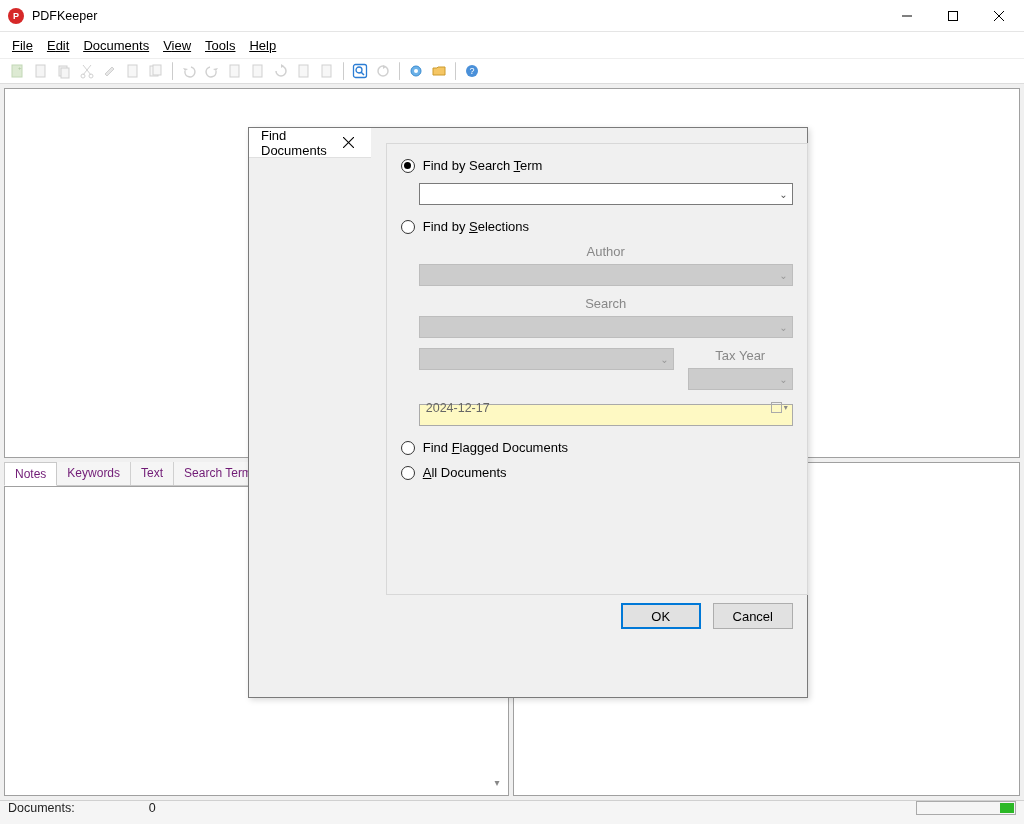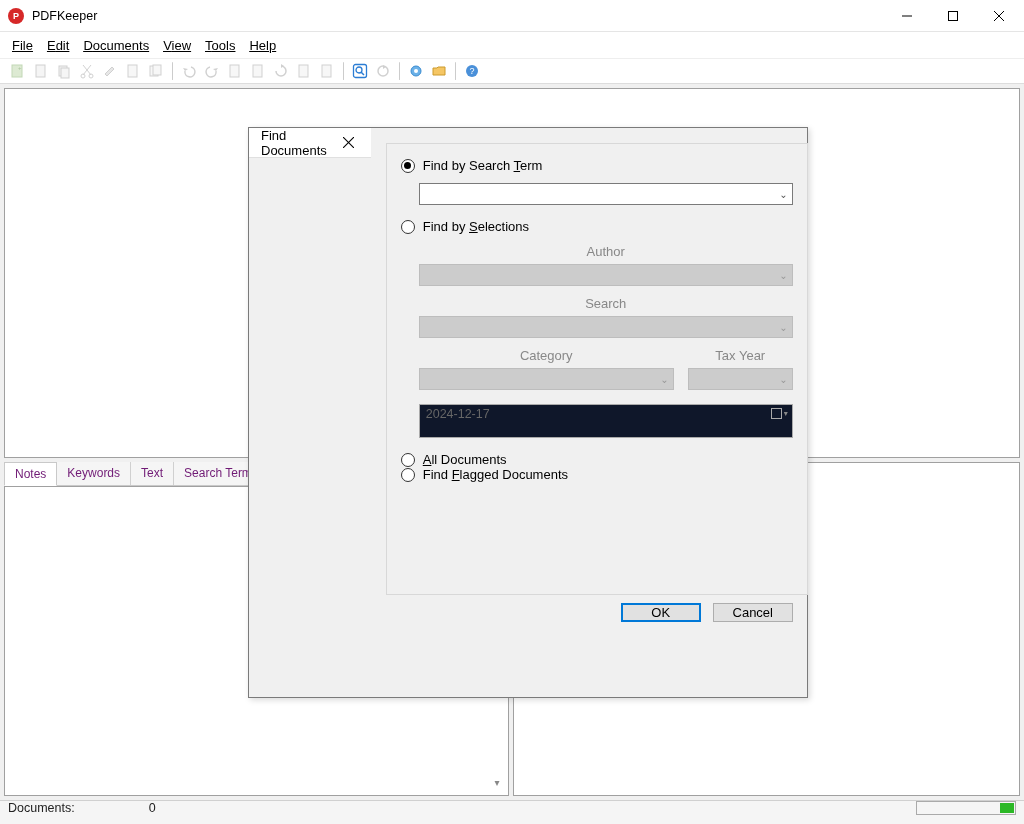--- a/index.html
+++ b/index.html
@@ -237,44 +237,44 @@
   }
   .combo.disabled {
     background: #cccccc;
     border-color: #bdbdbd;
   }
   .combo.disabled .chev { color: #999; }
   .sel-row { display: flex; gap: 14px; }
   .sel-col { flex: 1; }
   .sel-col.small { flex: 0 0 105px; }
   .date-field {
-    width: 374px; height: 34px;
+    width: 374px; height: 22px;
     border: 1px solid #aaa;
-    background: #0f172a;
+    background: #fef9c3;
     display: flex; align-items: center;
     padding: 0 4px 15px 6px;
     color: #666;
     font-size: 12.5px;
   }
   .date-field .cal {
     margin-left: auto;
     display: flex; align-items: center; gap: 2px;
   }
   .date-field .cal .box {
     width: 11px; height: 11px; border: 1px solid #aaa;
   }
   .date-field .cal .arr { font-size: 8px; color: #888; }
   .btn-row {
     display: flex;
     justify-content: flex-end;
     gap: 12px;
     padding: 8px 15px 0 0;
   }
   .btn {
-    min-width: 80px; height: 19px;
+    min-width: 80px; height: 26px;
     border: 1px solid #adadad;
     background: #e1e1e1;
     display: inline-flex; align-items: center; justify-content: center;
     font-size: 13px;
   }
   .btn.primary {
     border: 2px solid #0078d7;
     background: #e1e1e1;
   }
 </style>
@@ -491,21 +491,20 @@
             <span class="chev">⌄</span>
           </div>
         <div style="height:10px"></div>
         <div class="subfield-label">Search</div>
         <div class="combo disabled">
             <span class="chev">⌄</span>
           </div>
         <div style="height:10px"></div>
         <div class="sel-row">
           <div class="sel-col">
-            <div class="subfield-label">Category</div>
             <div class="combo disabled">
                 <span class="chev">⌄</span>
               </div>
           </div>
           <div class="sel-col small">
             <div class="subfield-label">Tax Year</div>
             <div class="combo disabled">
                 <span class="chev">⌄</span>
               </div>
           </div>
@@ -515,29 +514,29 @@
       <div class="subgroup">
         <div class="date-field">
           <span>2024-12-17</span>
           <span class="cal">
             <span class="box"></span>
               <span class="arr">▾</span>
           </span>
         </div>
       </div>
 
+      <div class="radio-row">
+        <span class="radio"></span>
+        <span class="radio-label">Find <span class="u">F</span>lagged Documents</span>
+      </div>
+
       <div class="radio-row" style="margin-top:8px;margin-bottom:0">
         <span class="radio"></span>
         <span class="radio-label"><span class="u">A</span>ll Documents</span>
       </div>
 
-      <div class="radio-row">
-        <span class="radio"></span>
-        <span class="radio-label">Find <span class="u">F</span>lagged Documents</span>
-      </div>
-
     </div>
     <div class="btn-row">
       <div class="btn primary">OK</div>
       <div class="btn">Cancel</div>
     </div>
   </div>
 </div>
 
 </body></html>

